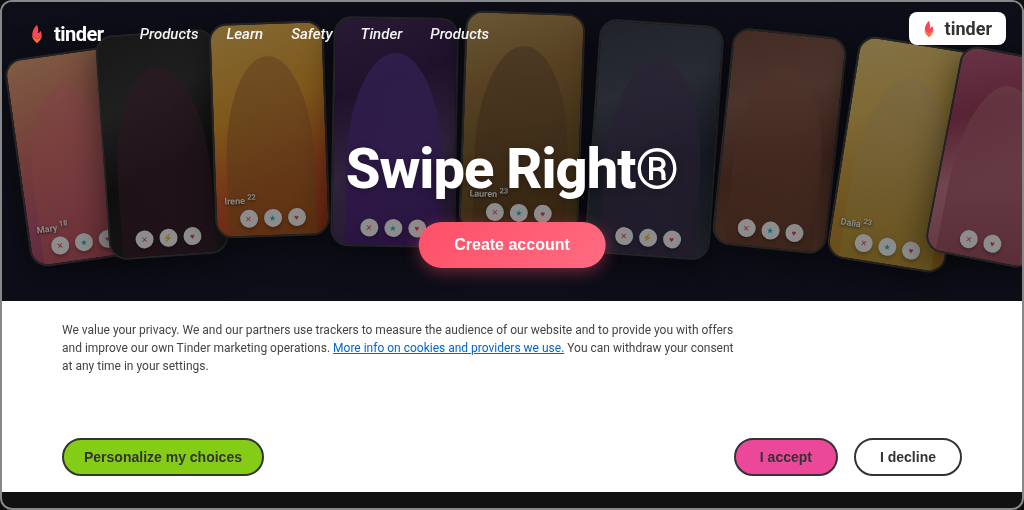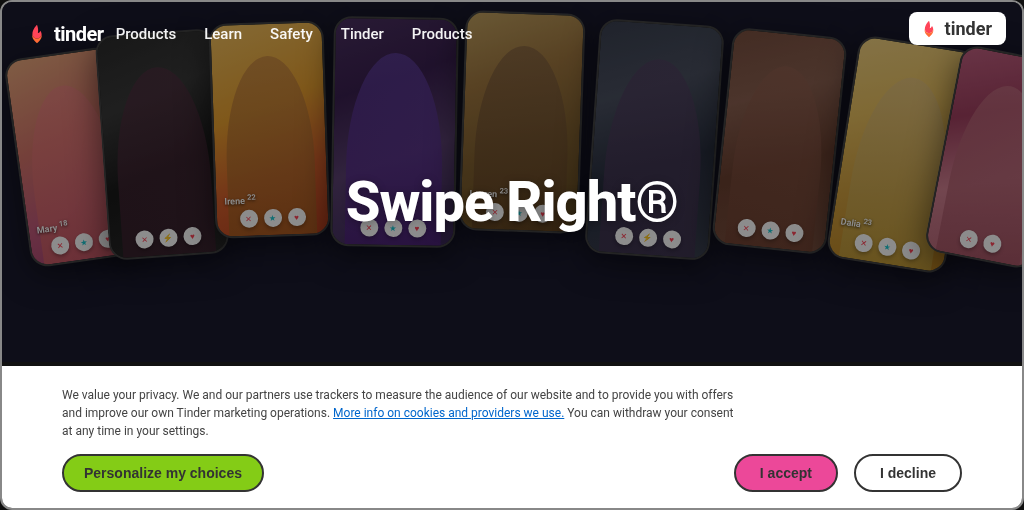--- a/index.html
+++ b/index.html
@@ -181,21 +181,22 @@
       color: white;
       font-size: 20px;
       font-weight: 700;
       letter-spacing: -0.5px;
     }
 
     .nav-links {
       display: flex;
       align-items: center;
       gap: 28px;
-      margin-left: 12px;
+      margin-left: 36px;
+      font-style: italic;
     }
 
     .nav-link {
       color: white;
       font-size: 15px;
       font-weight: 500;
       text-decoration: none;
       cursor: pointer;
       opacity: 0.95;
     }
@@ -250,23 +251,23 @@
       padding: 14px 36px;
       border-radius: 50px;
       border: none;
       cursor: pointer;
       box-shadow: 0 4px 16px rgba(253,80,104,0.4);
     }
 
     
     .privacy-banner {
       position: absolute;
-      bottom: 0; left: 0;
-      width: 100%;
-      height: 142px;
+      bottom: 16px; left: 0;
+      width: 100%;
+      height: 191px;
       background: white;
       padding: 20px 60px 16px;
       display: flex;
       flex-direction: column;
       justify-content: space-between;
     }
 
     .privacy-text {
       font-size: 12px;
       color: #444;
@@ -458,20 +459,21 @@
     <div class="tinder-logo-corner">
       <svg width="20" height="20" viewBox="0 0 24 24" fill="none">
         <path d="M12 2C12 2 7 7 7 12C7 14.76 9.24 17 12 17C14.76 17 17 14.76 17 12C17 10 15.5 8.5 15.5 8.5C15.5 8.5 15 11 13 11C13 11 14 7 12 2Z" fill="#FF4458"></path>
         <path d="M12 17C9.24 17 7 14.76 7 12C7 12 6 16 9 19C10 20 11 21 12 22C13 21 14 20 15 19C18 16 17 12 17 12C17 14.76 14.76 17 12 17Z" fill="#FF6B35"></path>
       </svg>
       <span class="corner-logo-text">tinder</span>
     </div>
 
     <div class="hero-content">
       <h1 class="hero-title">Swipe Right®</h1>
+      <button class="create-account-btn">Create account</button>
     </div>
 
   </div>
 
   <div class="privacy-banner">
     <p class="privacy-text">
       <span>We value your privacy. We and our partners use trackers to measure the audience of our website and to provide you with offers and improve our own Tinder marketing operations.</span>
       <a class="privacy-link">More info on cookies and providers we use.</a>
       <span> You can withdraw your consent at any time in your settings.</span>
     </p>

